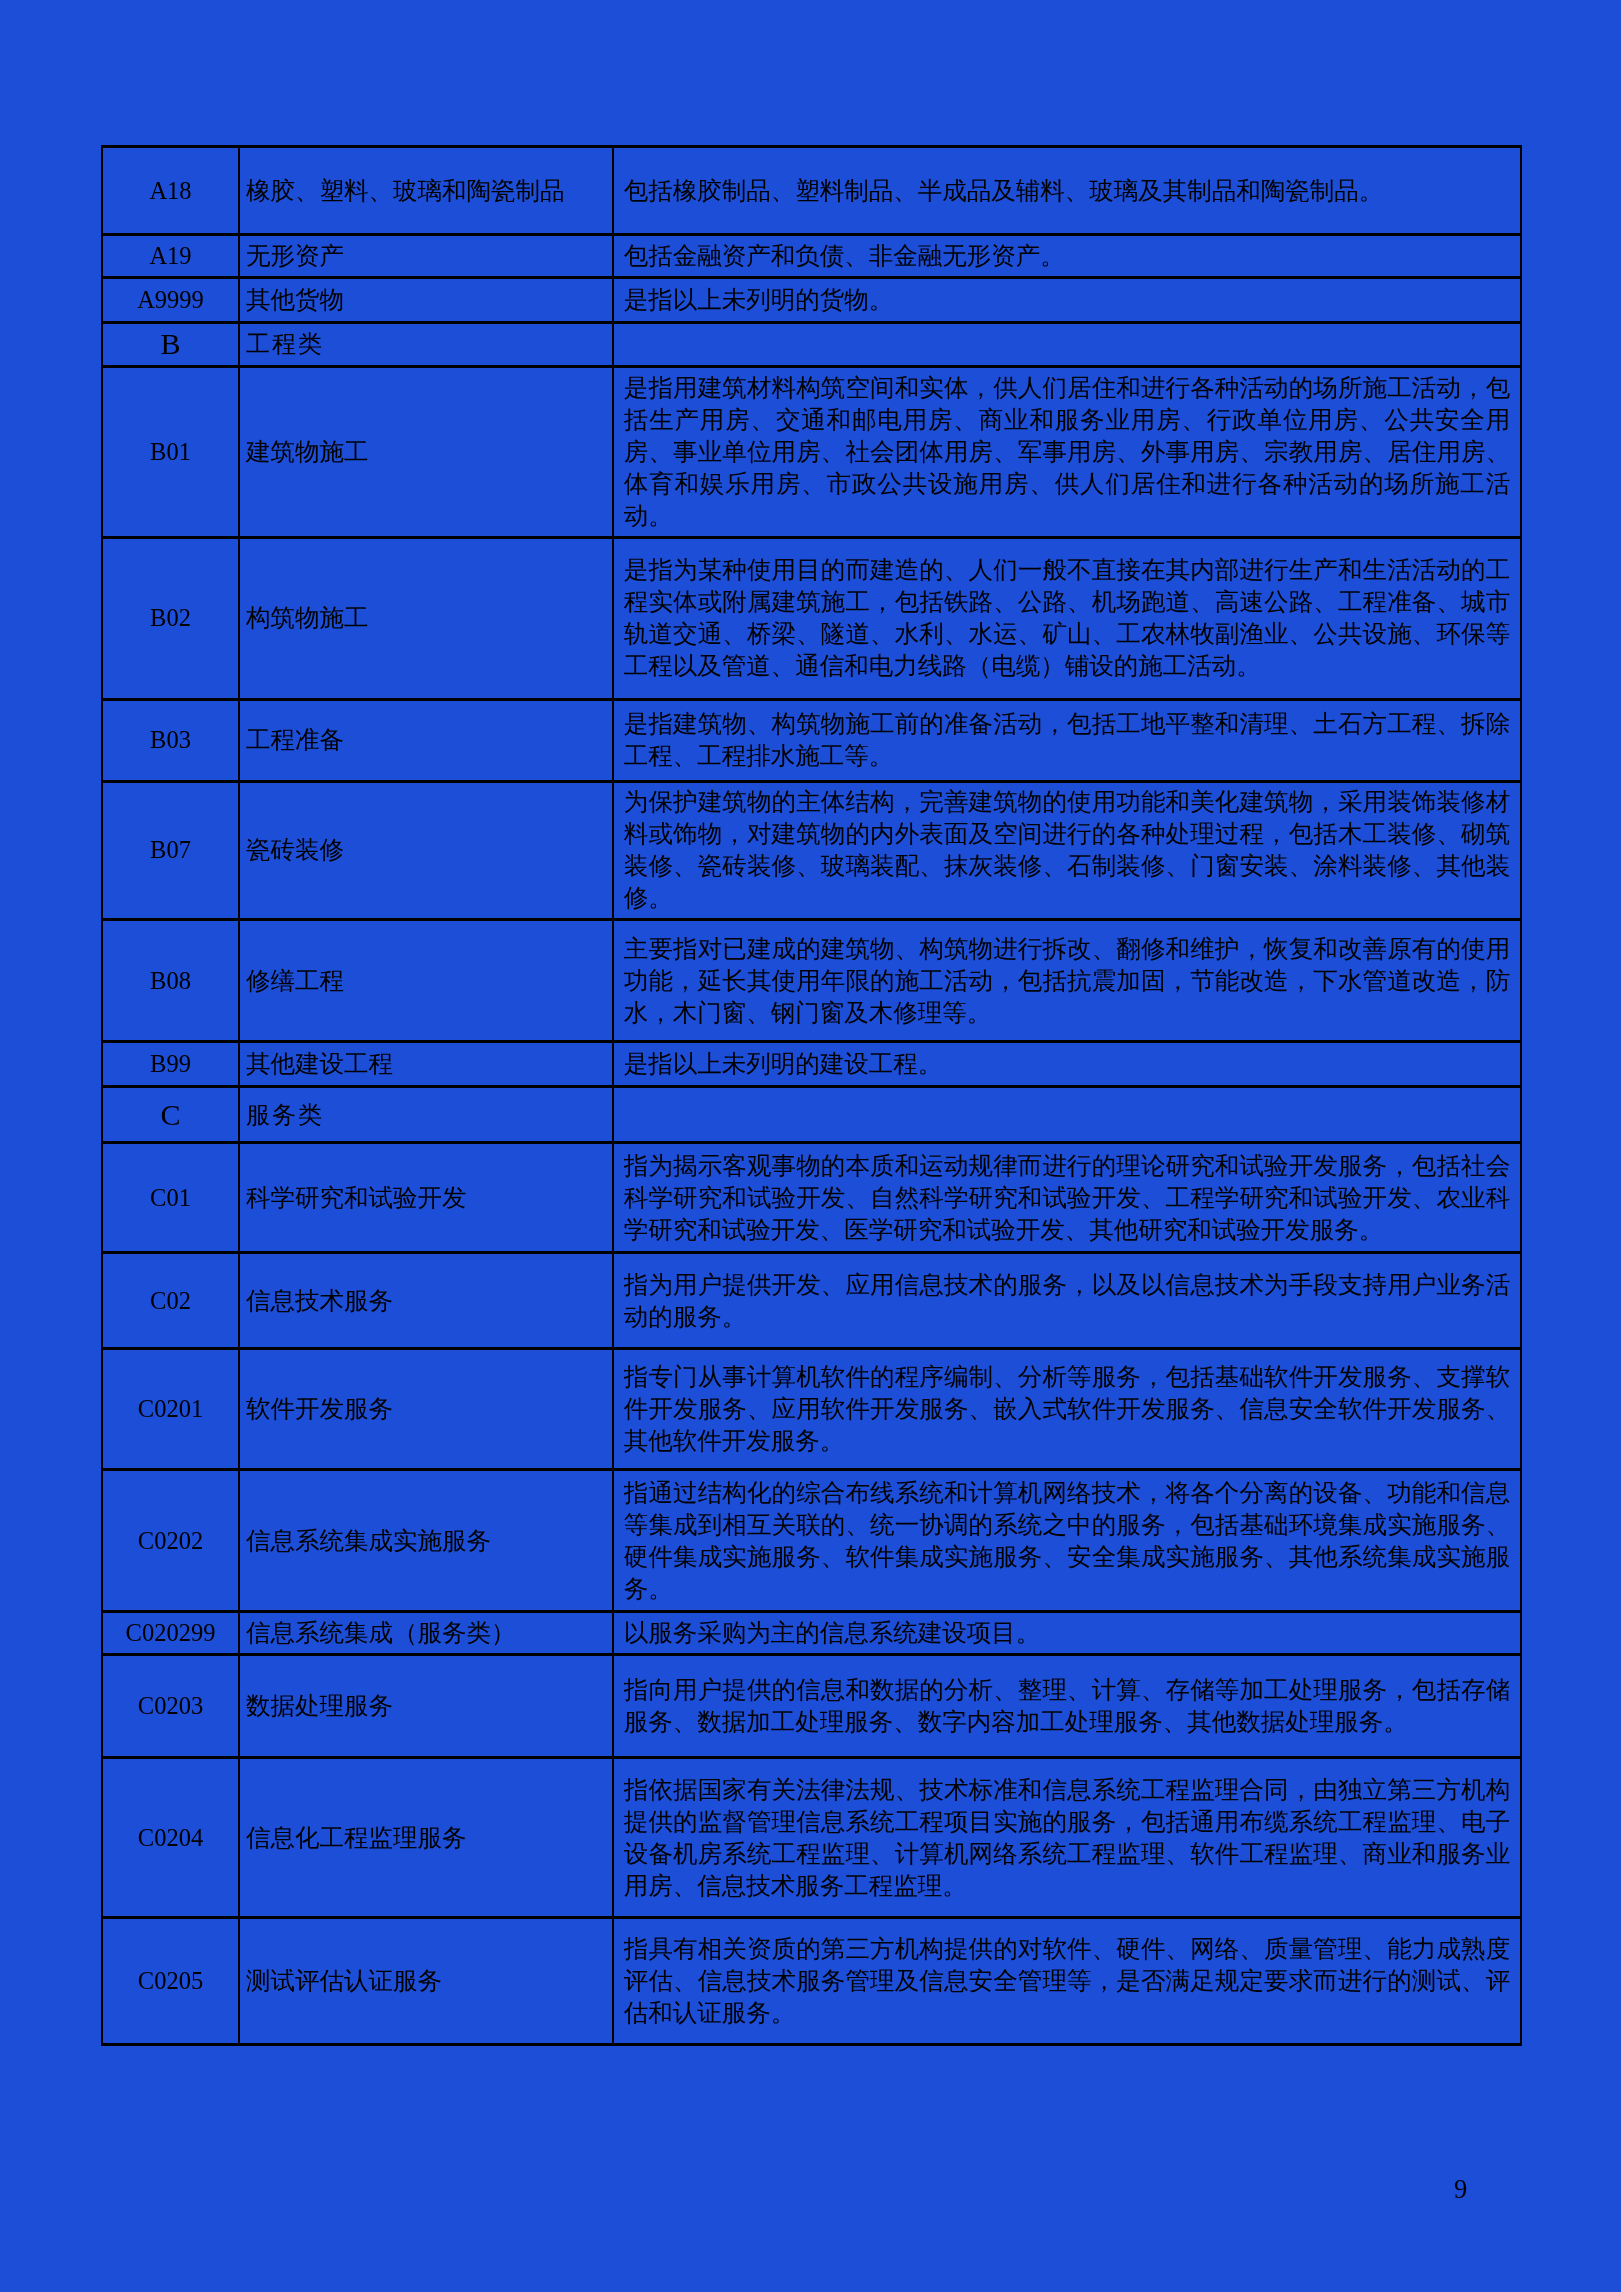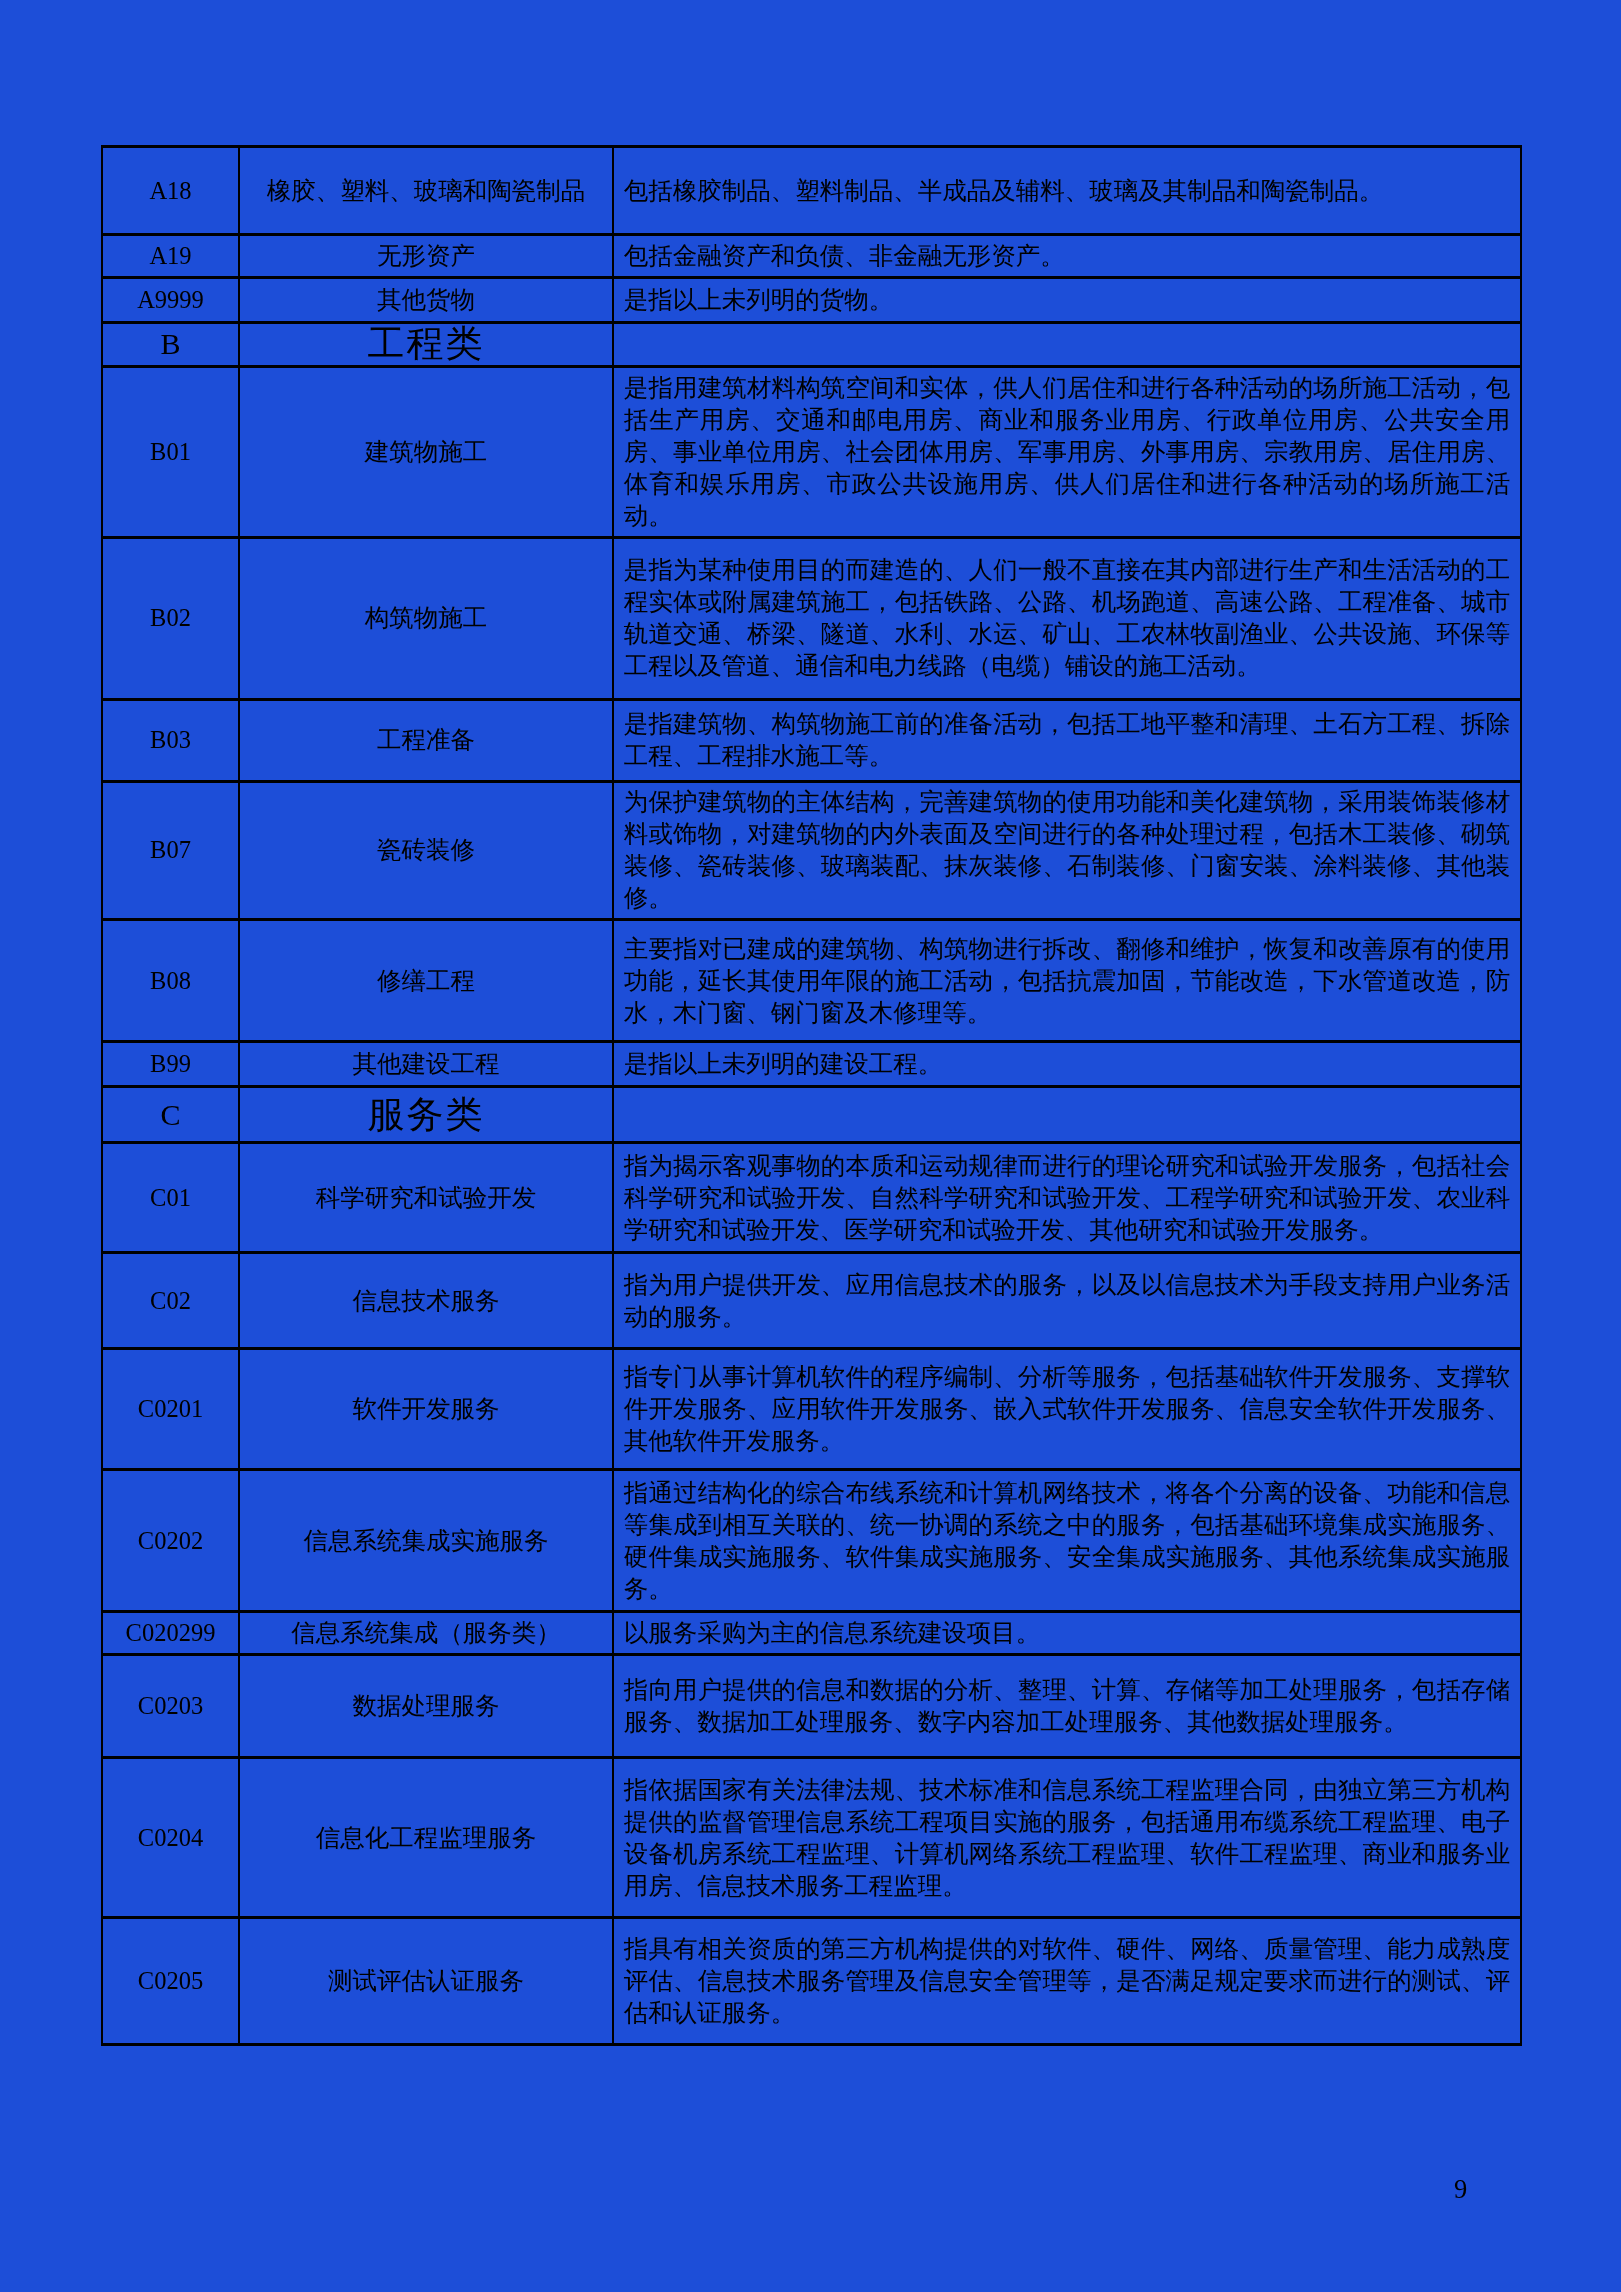--- a/index.html
+++ b/index.html
@@ -27,28 +27,28 @@
     font-size:24.5px;
     line-height:32px;
     vertical-align:middle;
     padding:3.9px 5.9px;
     overflow:hidden;
   }
   .doc-table col.c-code{width:137px;}
   .doc-table col.c-name{width:374px;}
   .doc-table col.c-desc{width:908px;}
   .doc-table td.code{text-align:center;}
-  .doc-table td.name{text-align:center;}
+  .doc-table td.name{text-align:left;}
   .doc-table td.desc{
     text-align:justify;
     text-justify:inter-ideograph;
     padding:3.9px 9.8px;
   }
   tr.category td.code{font-size:30px;}
-  tr.category td.name{font-size:37px;letter-spacing:2px;}
+  tr.category td.name{font-size:24px;letter-spacing:2px;}
   .page-number{
     position:absolute;
     left:1454px;top:2174px;
     font-size:26.5px;
     color:#000;
   }
 </style>
 </head>
 <body>
 

